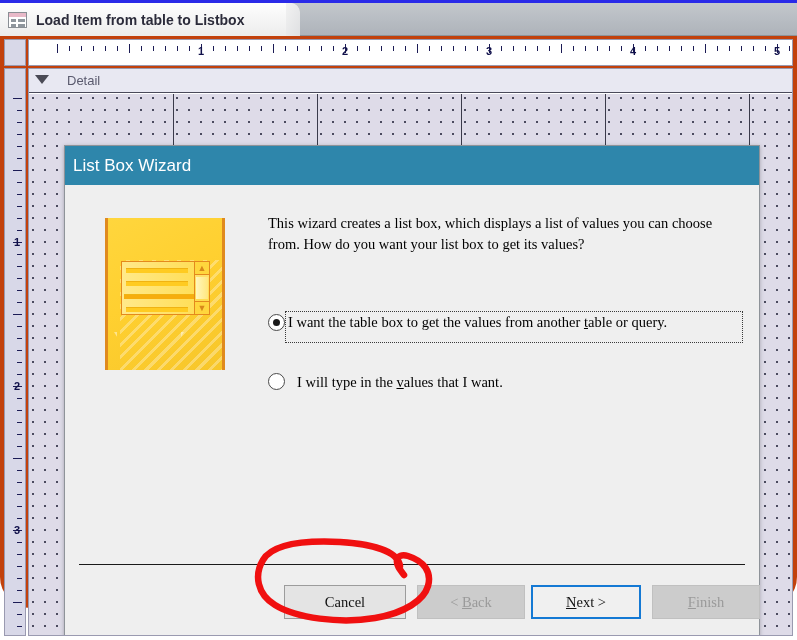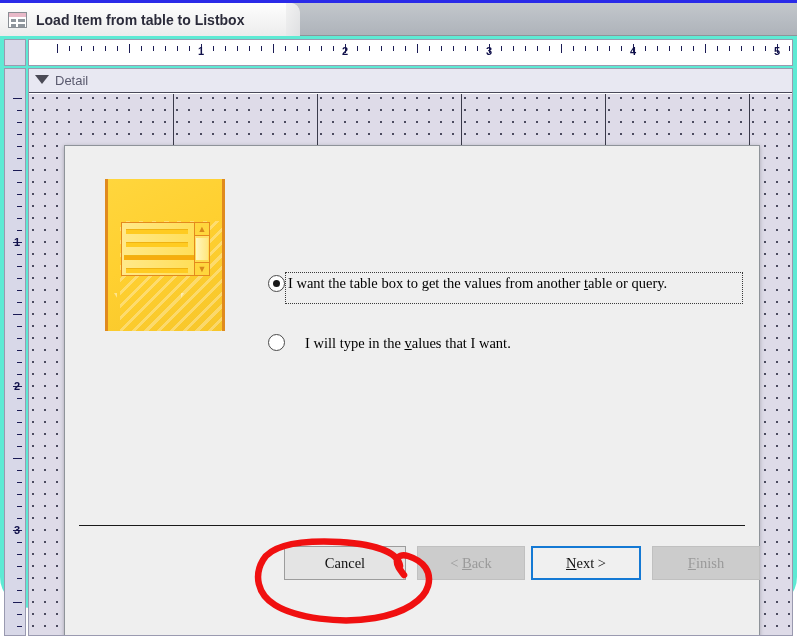--- a/index.html
+++ b/index.html
@@ -6,21 +6,21 @@
   html, body {
     margin: 0; padding: 0;
     width: 797px; height: 640px;
     overflow: hidden;
     background: #ffffff;
     font-family: "Liberation Sans", sans-serif;
   }
   #root {
     position: relative;
     width: 797px; height: 608px;
-    background: #5eead4;
+    background: #c2410c;
     border-radius: 31px;
   }
 
   
   .top-accent {
     position: absolute; left: 0; top: 0; width: 797px; height: 3px;
     background: #2a2ae8;
   }
 
   
@@ -103,21 +103,21 @@
   .design-area {
     position: absolute; left: 28px; top: 68px; width: 765px; height: 568px;
     background: #ffffff;
     border: 1px solid #9a9ab0;
     overflow: hidden;
   }
   .section-header {
     position: absolute; left: 0; top: 0; width: 765px; height: 24px;
     background: #e8e8f2;
     border-bottom: 1px solid #4a4a5a;
-    display: flex; align-items: center; padding-left: 6px;
+    display: flex; align-items: center; padding-left: 6px; gap: 12px;
   }
   .section-arrow {
     width: 0; height: 0; flex: 0 0 auto;
     border-left: 7px solid transparent;
     border-right: 7px solid transparent;
     border-top: 9px solid #4a4a55;
     margin-right: 6px; margin-top: -2px;
   }
   .section-label {
     font-size: 13px; color: #5a5a6e;
@@ -221,21 +221,21 @@
   }
   .radio.checked::after {
     content: ""; position: absolute; left: 4px; top: 4px;
     width: 7px; height: 7px; border-radius: 50%; background: #1a1a1a;
   }
   .opt-label-wrap { position: relative; }
   .opt-1 .opt-label-wrap {
     border: 1px dotted #3a3a3a; padding: 1px 4px 11px 2px; width: 458px;
     margin-top: -2px;
   }
-  .opt-2 .opt-label-wrap { padding: 1px 20px; }
+  .opt-2 .opt-label-wrap { padding: 1px 12px; }
   .opt-label {
     font-size: 14.5px; color: #000000;
     font-family: "Liberation Serif", serif;
     white-space: nowrap;
   }
   .opt-label u { text-decoration: underline; }
 
   .wizard-sep {
     position: absolute; left: 14px; top: 379px; width: 666px;
     border-top: 1px solid #1a1a1a;
@@ -418,20 +418,23 @@
 
     <div class="grid-canvas">
       <div class="grid-vline" style="left:144px"></div>
       <div class="grid-vline" style="left:288px"></div>
       <div class="grid-vline" style="left:432px"></div>
       <div class="grid-vline" style="left:576px"></div>
       <div class="grid-vline" style="left:720px"></div>
 
       <div class="wizard">
 
+        <div class="wizard-title">
+          <span class="wizard-title-text">List Box Wizard</span>
+        </div>
 
         <div class="wizard-body">
 
           <div class="wizard-illustration">
             <div class="illus-stripes"></div>
             <div class="illus-vee"></div>
             <div class="illus-list">
               <div class="illus-list-rows">
                 <div class="illus-row" style="top:6px"></div>
                 <div class="illus-row" style="top:19px"></div>
@@ -439,20 +442,21 @@
                 <div class="illus-row" style="top:45px"></div>
               </div>
               <div class="illus-sb">
                 <div class="arrowbox ab-up">▲</div>
                 <div class="thumb"></div>
                 <div class="arrowbox ab-dn">▼</div>
               </div>
             </div>
           </div>
 
+          <div class="wizard-text">This wizard creates a list box, which displays a list of values you can choose from.  How do you want your list box to get its values?</div>
 
           <div class="opt opt-1">
             <span class="radio checked"></span>
             <span class="opt-label-wrap">
               <span class="opt-label">
                 <span>I want the table box to get the values from another </span><u>t</u><span>able or query.</span>
               </span>
             </span>
           </div>
 

